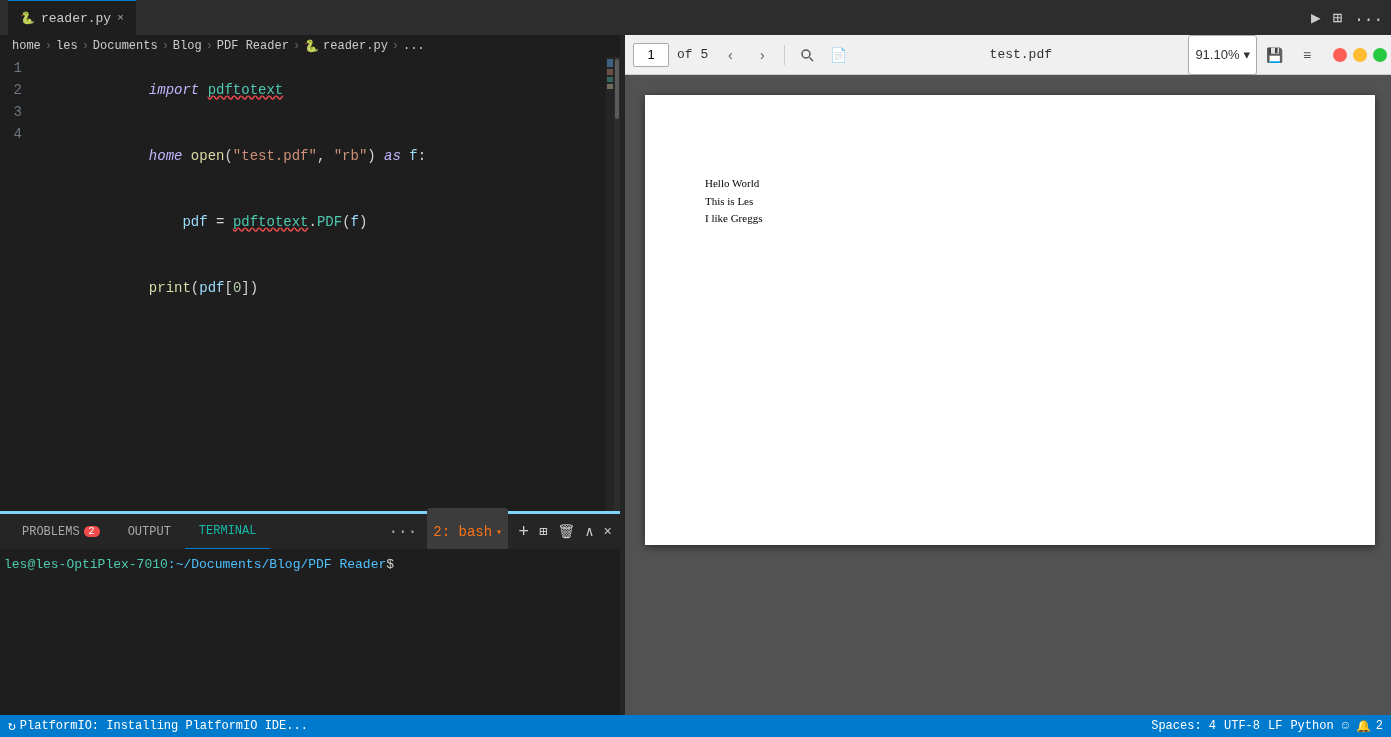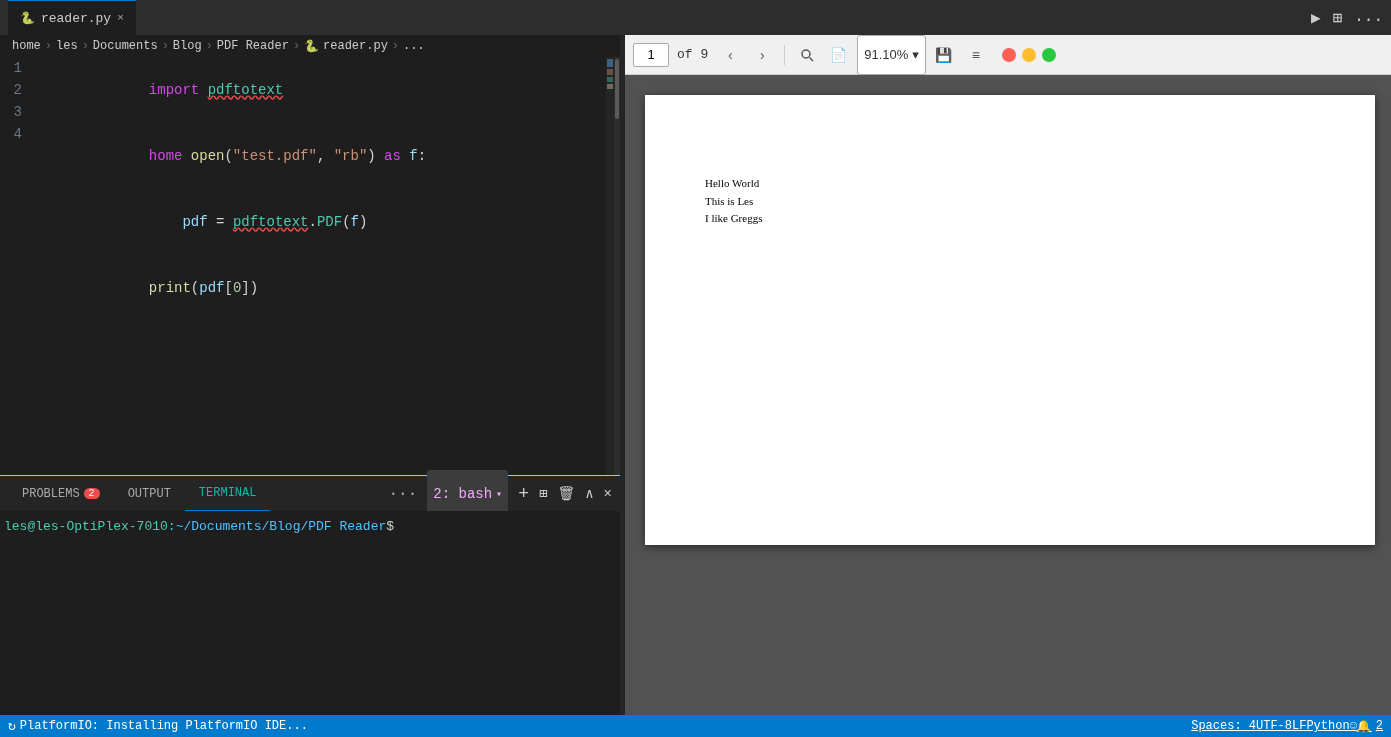--- a/index.html
+++ b/index.html
@@ -84,21 +84,21 @@
     }
     .line-numbers div { padding-right: 10px; }
     .code-content {
       flex: 1;
       padding: 0 0 0 8px;
       overflow: auto;
     }
     .code-line { white-space: pre; line-height: 22px; }
 
     
-    .kw { color: #d946ef; }
+    .kw { color: #c4b5fd; font-style: italic; }
     .fn { color: #dcdcaa; }
     .str { color: #ce9178; }
     .var { color: #9cdcfe; }
     .cls { color: #4ec9b0; }
     .mod { color: #4ec9b0; }
     .num { color: #b5cea8; }
     .punc { color: #d4d4d4; }
 
     
     .squiggly {
@@ -109,26 +109,26 @@
 
     
     .minimap {
       width: 8px;
       background: #252526;
       flex-shrink: 0;
     }
 
     
     .terminal-panel {
-      height: 240px;
+      height: 204px;
       background: #1e1e1e;
       flex-shrink: 0;
       display: flex;
       flex-direction: column;
-      border-top: 1px solid #7dd3fc;
+      border-top: 3px solid #7dd3fc;
     }
     .terminal-tabs {
       height: 35px;
       background: #252526;
       display: flex;
       align-items: center;
       padding: 0 8px;
       gap: 0;
       flex-shrink: 0;
     }
@@ -157,21 +157,21 @@
       margin-left: auto;
       display: flex;
       align-items: center;
       gap: 10px;
       color: #ccc;
       font-size: 16px;
     }
     .term-actions span { cursor: pointer; font-size: 14px; }
     .dropdown-term {
       background: #3c3c3c;
-      color: #f0abfc;
+      color: #f97316;
       border: none;
       font-size: 12px;
       padding: 16px 6px;
       border-radius: 3px;
       cursor: pointer;
       display: flex;
       align-items: center;
       gap: 4px;
     }
     .terminal-content {
@@ -192,21 +192,21 @@
       background: #007acc;
       display: flex;
       align-items: center;
       padding: 0 8px;
       font-size: 12px;
       color: white;
       gap: 12px;
       flex-shrink: 0;
     }
     .status-bar .left { display: flex; align-items: center; gap: 10px; }
-    .status-bar .right { margin-left: auto; display: flex; gap: 0; text-decoration: underline; }
+    .status-bar .right { margin-left: auto; display: flex; gap: 8px; }
     .status-item { display: flex; align-items: center; gap: 4px; cursor: pointer; }
     @keyframes spin { from { transform: rotate(0deg); } to { transform: rotate(360deg); } }
 
     
     .right-panel {
       flex: 1;
       background: #3a3a3a;
       display: flex;
       flex-direction: column;
       position: relative;
@@ -426,31 +426,32 @@
       </div>
     </div>
   </div>
 
   <div class="divider"></div>
 
   <div class="right-panel">
 
     <div class="pdf-toolbar">
       <input class="pdf-page-input" type="text" value="1" style="">
-      <span class="pdf-of">of 9</span>
+      <span class="pdf-of">of 5</span>
       <button class="pdf-nav-btn">‹</button>
       <button class="pdf-nav-btn">›</button>
       <div class="pdf-separator"></div>
       <button class="pdf-icon-btn">
         <svg width="14" height="14" viewBox="0 0 14 14" fill="none" stroke="#555" stroke-width="1.5">
           <circle cx="6" cy="6" r="4"></circle>
           <line x1="9.5" y1="9.5" x2="13" y2="13"></line>
         </svg>
       </button>
       <button class="pdf-icon-btn">📄</button>
+      <div class="pdf-title">test.pdf</div>
       <button class="pdf-zoom-btn">
         <span>91.10%</span>
         <span>▾</span>
       </button>
       <button class="pdf-icon-btn">💾</button>
       <button class="pdf-icon-btn">≡</button>
       <div class="pdf-window-controls">
         <button class="win-btn win-red"></button>
         <button class="win-btn win-yellow"></button>
         <button class="win-btn win-green"></button>

